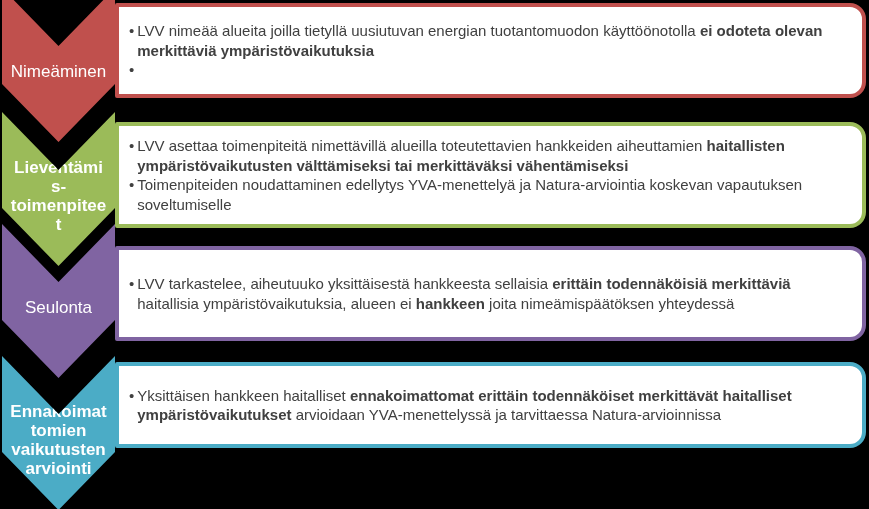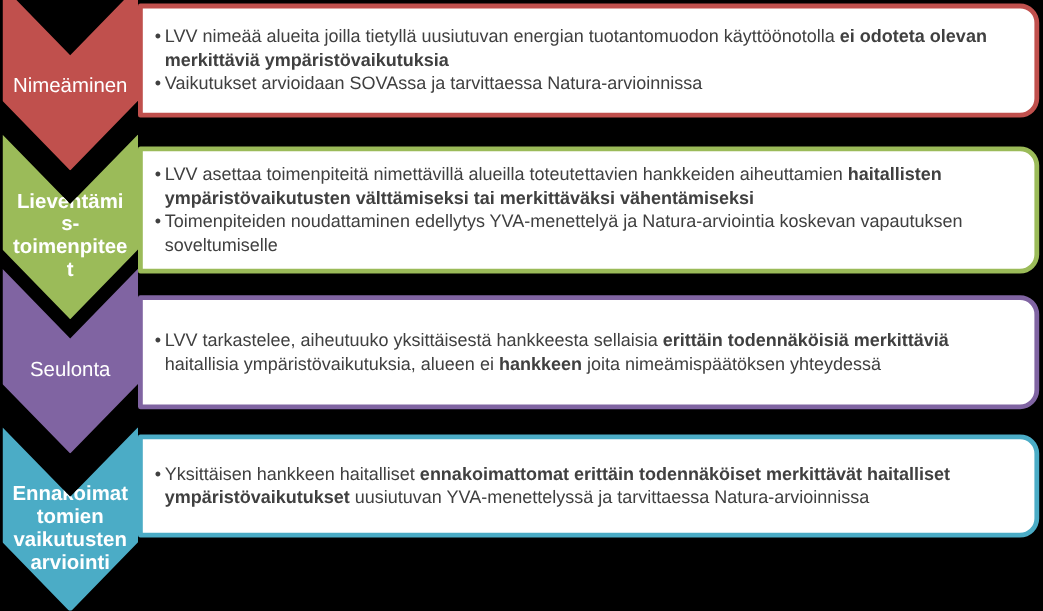--- a/index.html
+++ b/index.html
@@ -74,21 +74,20 @@
       <div class="chev-label">Nimeäminen</div>
     </div>
     <div class="card">
       <div class="bullets">
           <div class="bullet">
             <span class="dot">•</span>
             <span class="btxt"><span>LVV nimeää alueita joilla tietyllä uusiutuvan energian tuotantomuodon käyttöönotolla </span><span class="b">ei odoteta olevan merkittäviä ympäristövaikutuksia</span></span>
           </div>
           <div class="bullet">
             <span class="dot">•</span>
-            <span class="btxt"><span>Vaikutukset arvioidaan SOVAssa ja tarvittaessa Natura-arvioinnissa</span></span>
           </div>
         </div>
     </div>
   </div>
 
   <div class="step s1" style="--c: #9bbb59;">
     <div class="chevron">
       <div class="chev-label">Lieventämis-toimenpiteet</div>
     </div>
     <div class="card">
@@ -120,19 +119,19 @@
   </div>
 
   <div class="step s3" style="--c: #4bacc6;">
     <div class="chevron">
       <div class="chev-label">Ennakoimattomien vaikutusten arviointi</div>
     </div>
     <div class="card">
       <div class="bullets">
           <div class="bullet">
             <span class="dot">•</span>
-            <span class="btxt"><span>Yksittäisen hankkeen haitalliset </span><span class="b">ennakoimattomat erittäin todennäköiset merkittävät haitalliset ympäristövaikutukset</span><span> uusiutuvan YVA-menettelyssä ja tarvittaessa Natura-arvioinnissa</span></span>
+            <span class="btxt"><span>Yksittäisen hankkeen haitalliset </span><span class="b">ennakoimattomat erittäin todennäköiset merkittävät haitalliset ympäristövaikutukset</span><span> arvioidaan YVA-menettelyssä ja tarvittaessa Natura-arvioinnissa</span></span>
           </div>
         </div>
     </div>
   </div>
 
 </div>
 
 </body></html>

